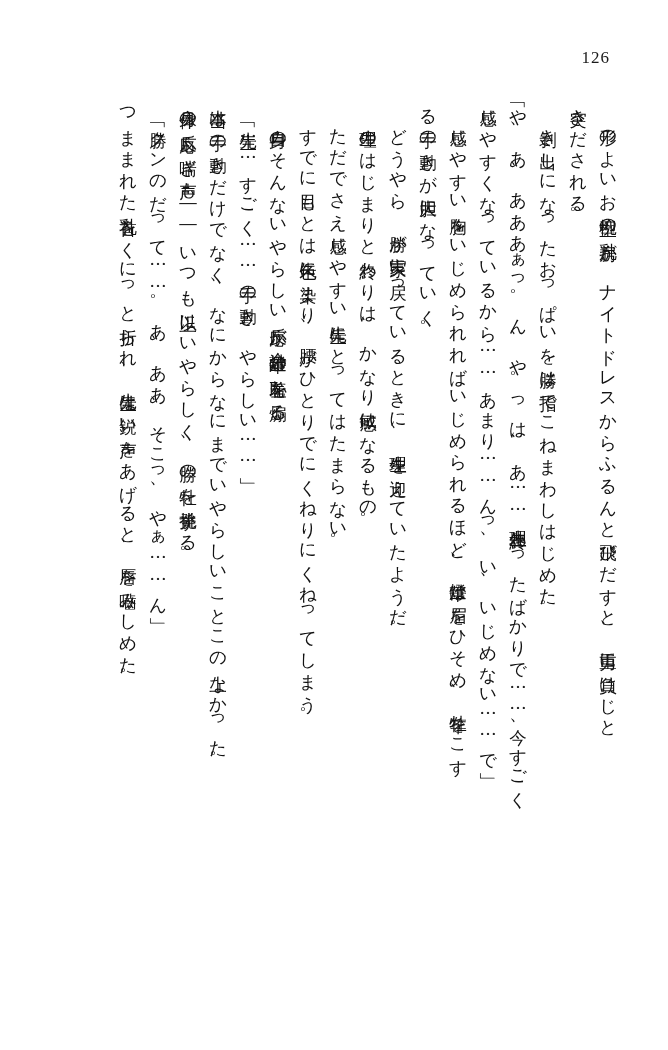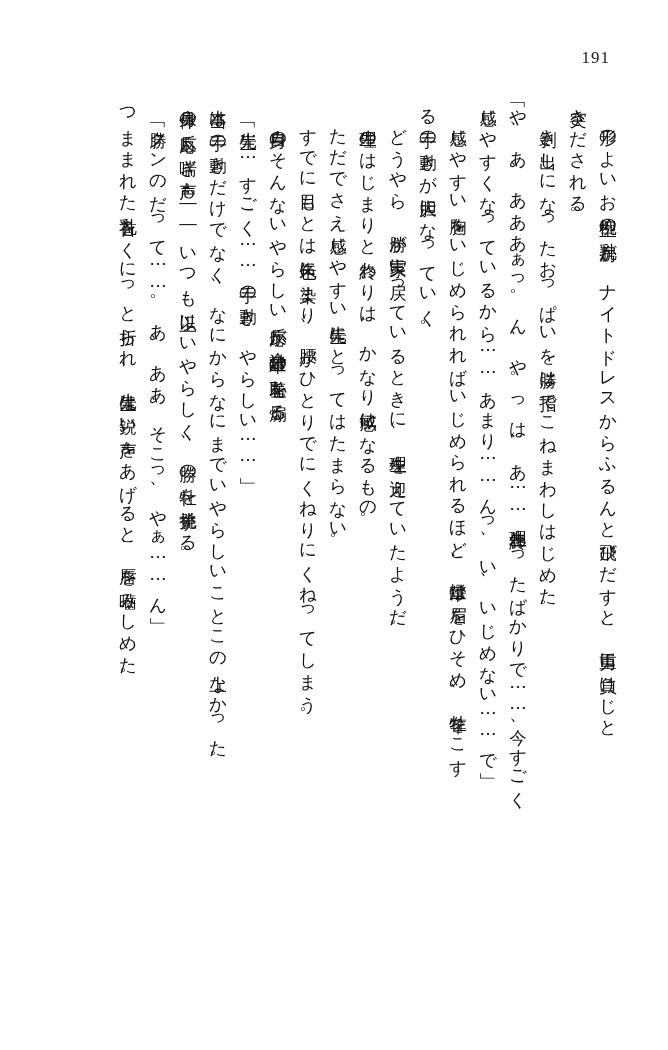--- a/index.html
+++ b/index.html
@@ -68,21 +68,21 @@
   }
   .line.indent-0 {
     padding-top: 0px;
   }
 </style>
 </head>
 <body>
 
 <div class="page">
 
-  <div class="page-number">191</div>
+  <div class="page-number">126</div>
 
   <div class="text-block">
       <div class="line indent-1">形のよいお椀型の乳房が、ナイトドレスからふるんと飛びだすと、重力に負けじと</div>
       <div class="line indent-0">突きだされる。</div>
       <div class="line indent-1">剝き出しになったおっぱいを勝は指でこねまわしはじめた。</div>
       <div class="line indent-0">「や、あ、あああぁっ。ん、や。っは、あ……生理終わったばかりで……今、すごく</div>
       <div class="line indent-0">感じやすくなっているから……あまり……んっ、い、いじめない……で」</div>
       <div class="line indent-1">感じやすい胸をいじめられればいじめられるほど、燈華は眉をひそめ、牡竿をこす</div>
       <div class="line indent-0">る手の動きが大胆になっていく。</div>
       <div class="line indent-1">どうやら、勝が実家に戻っているときに、生理を迎えていたようだ。</div>

